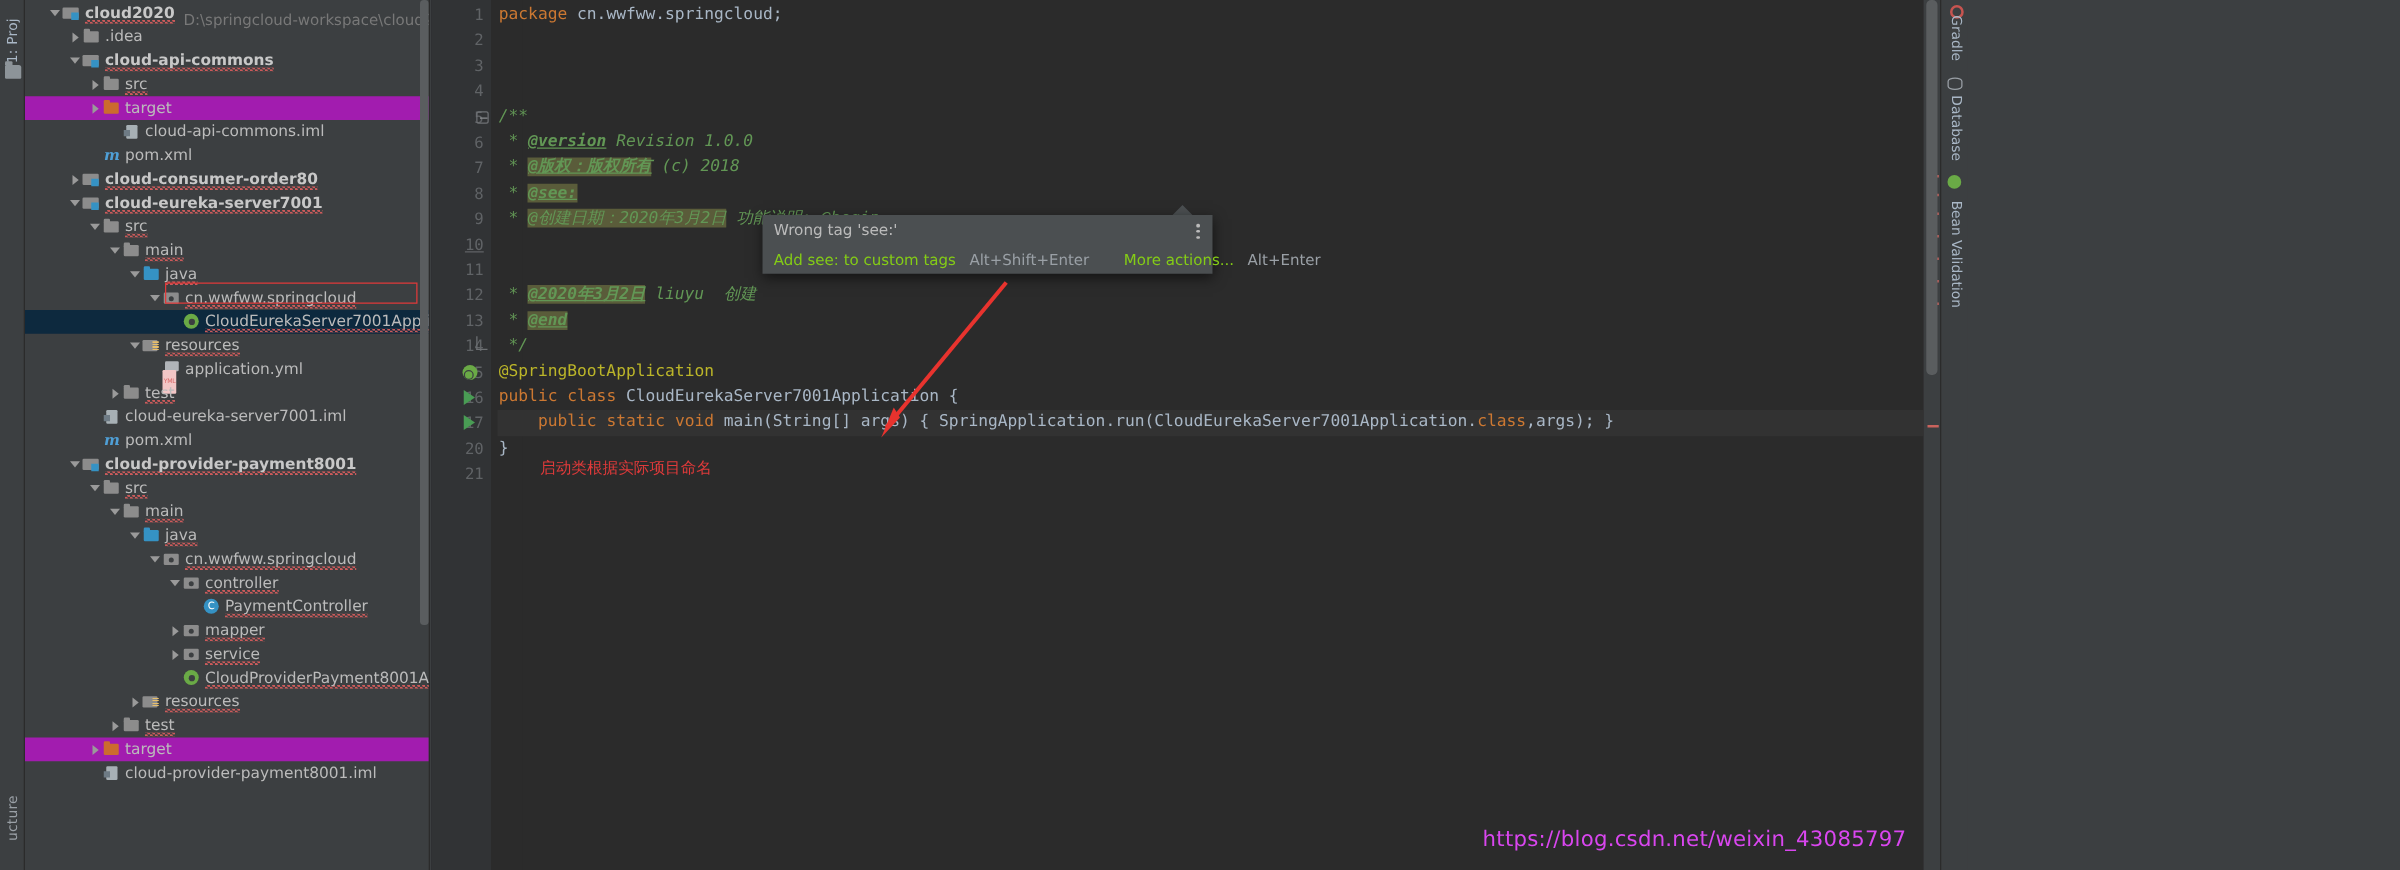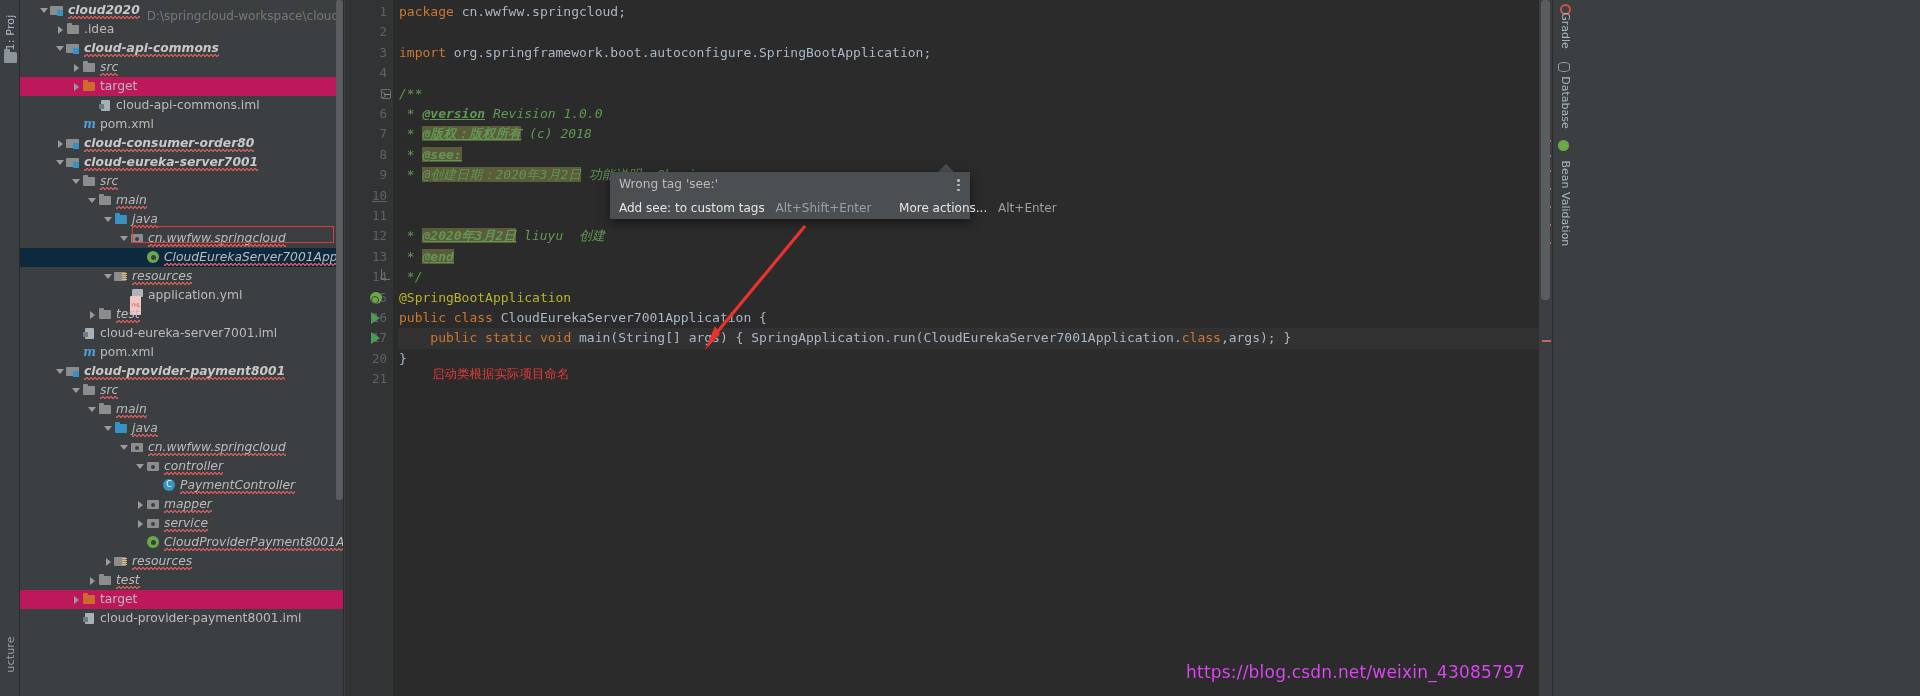--- a/index.html
+++ b/index.html
@@ -38,21 +38,21 @@
     position:absolute; left:20px; top:0; width:324px; height:696px;
     background:#3c3f41; overflow:hidden;
     border-right:1px solid #2b2b2b;
   }
   .tree{ position:relative; }
   .row{
     position:relative; height:19px; line-height:19px;
     white-space:nowrap; font-size:12.3px; color:#bbbbbb;
     padding-left:2px;
   }
-  .row.sel-module{ background:#be185d; }
+  .row.sel-module{ background:#a21caf; }
   .row.sel-file{ background:#0d293e; }
   .arrow{
     display:inline-block; width:10px; height:19px; vertical-align:top;
     position:relative;
   }
   .arrow.closed:before{
     content:""; position:absolute; left:2px; top:6px;
     border-left:5px solid #9a9a9a; border-top:4px solid transparent;
     border-bottom:4px solid transparent;
   }
@@ -160,21 +160,20 @@
   .lbl.bold{ font-weight:bold; color:#c8c8c8; }
   .path{ color:#787878; font-size:12px; margin-left:7px; }
   .wavy{
     background-image:
       radial-gradient(circle at 1px 2.4px, #cc5b5b 1px, transparent 1.2px),
       radial-gradient(circle at 3px 0.6px, #cc5b5b 1px, transparent 1.2px);
     background-size:4px 3px;
     background-repeat:repeat-x;
     background-position:0 calc(100% - 2px);
     padding-bottom:1px;
-    font-style:italic;
   }
   .sel-outline{
     position:absolute; left:112px; top:226px; width:202px; height:17px;
     border:1px solid #e03a3a; pointer-events:none;
   }
   .tree-scrollbar{
     position:absolute; right:0; top:0; width:7px; height:500px;
     background:#5a5d5f; border-radius:3px;
   }
 
@@ -255,21 +254,21 @@
   .popup-kebab{
     position:absolute; right:9px; top:5px; width:4px; height:16px;
   }
   .popup-kebab i{
     display:block; width:2.5px; height:2.5px; background:#bbbbbb;
     border-radius:50%; margin:2.2px 0;
   }
   .popup-actions{
     position:absolute; left:9px; top:29px; font-size:12px; white-space:nowrap;
   }
-  .plink{ color:#e5e5e5; }
+  .plink{ color:#84cc16; }
   .pshort{ color:#9aa0a6; margin-left:7px; }
   .pgap{ display:inline-block; width:20px; }
   .popup-arrow{
     position:absolute; left:592px; top:164px; width:0;height:0;
     border-left:9px solid transparent; border-right:9px solid transparent;
     border-bottom:9px solid #4b4f51; z-index:39;
   }
 
   
   .red-arrow{ position:absolute; left:340px; top:222px; z-index:45;
@@ -366,21 +365,21 @@
     <div class="sel-outline"></div>
     <div class="tree-scrollbar"></div>
   </div>
 
   <div class="editor">
     <div class="gutter"></div>
     <div class="gutter-icons"></div>
     <div class="code-area" id="code">
         <div class="cline" style="position: absolute; left: 0px; right: 0px; top: 2px;"><span class="lnum" style="left: -53px;">1</span><span><span class="kw">package </span><span class="plain">cn.wwfww.springcloud;</span></span></div>
         <div class="cline" style="position: absolute; left: 0px; right: 0px; top: 22.4px;"><span class="lnum" style="left: -53px;">2</span><span></span></div>
-        <div class="cline" style="position: absolute; left: 0px; right: 0px; top: 42.8px;"><span class="lnum" style="left: -53px;">3</span><span><span class="kw">import </span><span class="plain">org.springframework.boot.autoconfigure.</span><span class="cls-n">SpringBootApplication</span><span class="plain">;</span></span></div>
+        <div class="cline" style="position: absolute; left: 0px; right: 0px; top: 42.8px;"><span class="lnum" style="left: -53px;">3</span></div>
         <div class="cline" style="position: absolute; left: 0px; right: 0px; top: 63.2px;"><span class="lnum" style="left: -53px;">4</span><span></span></div>
         <div class="cline" style="position: absolute; left: 0px; right: 0px; top: 83.6px;"><span class="lnum" style="left: -53px;">5</span><span class="fold-minus"></span><span><span class="cmt">/**</span></span></div>
         <div class="cline" style="position: absolute; left: 0px; right: 0px; top: 104px;"><span class="lnum" style="left: -53px;">6</span><span><span class="cmt"> * </span><span class="cmt-tag">@version</span><span class="cmt"> Revision 1.0.0</span></span></div>
         <div class="cline" style="position: absolute; left: 0px; right: 0px; top: 124.4px;"><span class="lnum" style="left: -53px;">7</span><span><span class="cmt"> * </span><span class="cmt-tag hl">@版权：版权所有</span><span class="cmt"> (c) 2018</span></span></div>
         <div class="cline" style="position: absolute; left: 0px; right: 0px; top: 144.8px;"><span class="lnum" style="left: -53px;">8</span><span><span class="cmt"> * </span><span class="cmt-tag hl">@see:</span></span></div>
         <div class="cline" style="position: absolute; left: 0px; right: 0px; top: 165.2px;"><span class="lnum" style="left: -53px;">9</span><span><span class="cmt"> * </span><span class="cmt hl">@创建日期：2020年3月2日</span><span class="cmt"> 功能说明: </span><span class="cmt">@begin</span></span></div>
         <div class="cline" style="position: absolute; left: 0px; right: 0px; top: 185.6px;"><span class="lnum" style="left: -53px; text-decoration: underline;">10</span><span></span></div>
         <div class="cline" style="position: absolute; left: 0px; right: 0px; top: 206px;"><span class="lnum" style="left: -53px;">11</span><span></span></div>
         <div class="cline" style="position: absolute; left: 0px; right: 0px; top: 226.4px;"><span class="lnum" style="left: -53px;">12</span><span><span class="cmt"> * </span><span class="cmt-tag hl">@2020年3月2日</span><span class="cmt"> liuyu</span><span class="cmt">  创建</span></span></div>
         <div class="cline" style="position: absolute; left: 0px; right: 0px; top: 246.8px;"><span class="lnum" style="left: -53px;">13</span><span><span class="cmt"> * </span><span class="cmt-tag hl">@end</span></span></div>

